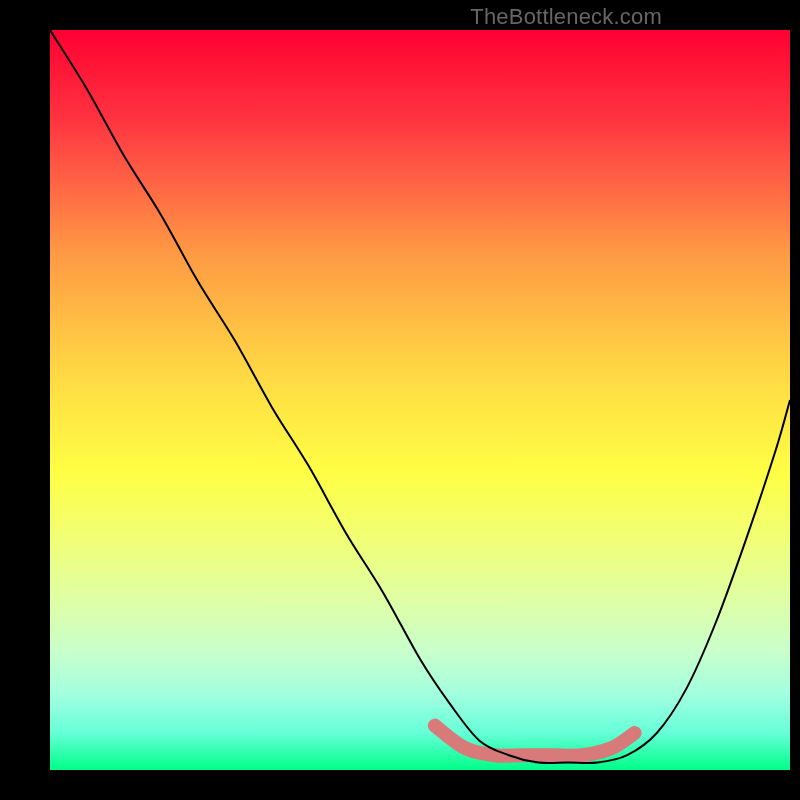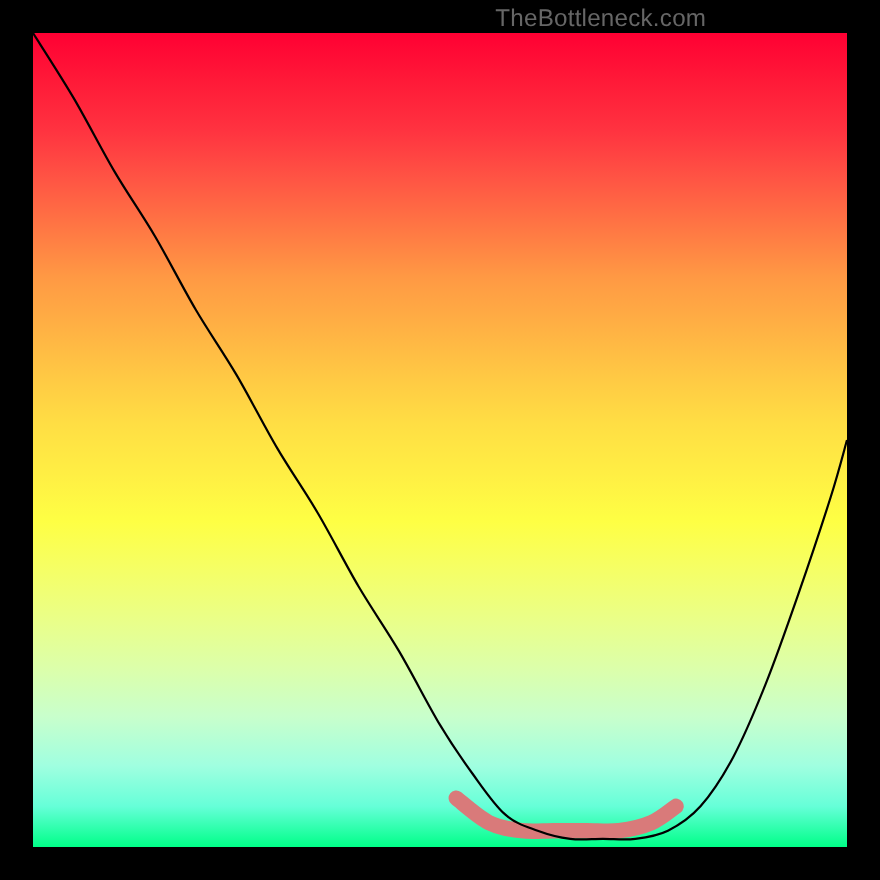--- a/index.html
+++ b/index.html
@@ -2,20 +2,21 @@
 <html><head>
 <meta charset="utf-8">
 <style>
   * { margin: 0; padding: 0; box-sizing: border-box; }
   html, body { width: 800px; height: 800px; overflow: hidden; background: #000; }
   .frame {
     position: relative;
     width: 652px;
     height: 800px;
     background: #000;
+    margin-left: 20px;
   }
   .plot-area {
     position: absolute;
     left: 30px;
     top: 30px;
     width: 740px;
     height: 740px;
     background: linear-gradient(to bottom,
       #ff0033 0%,
       #ff1a38 6%,

